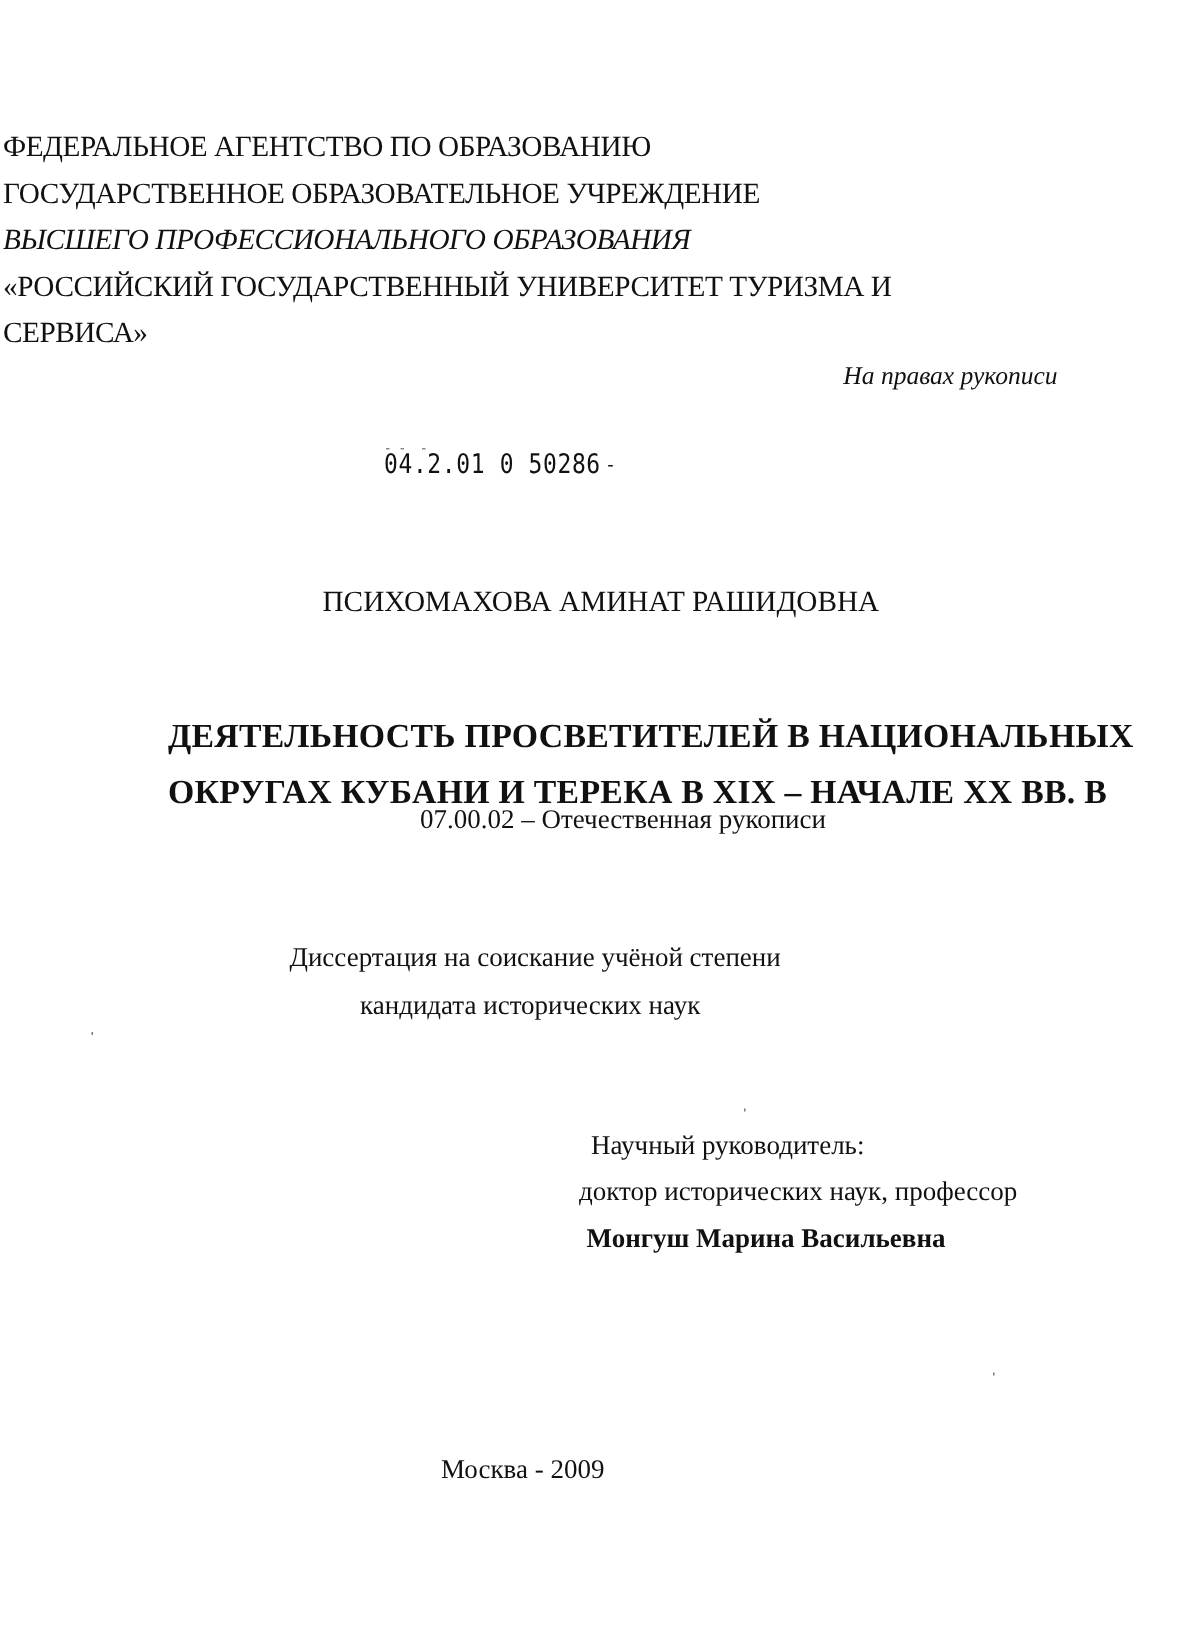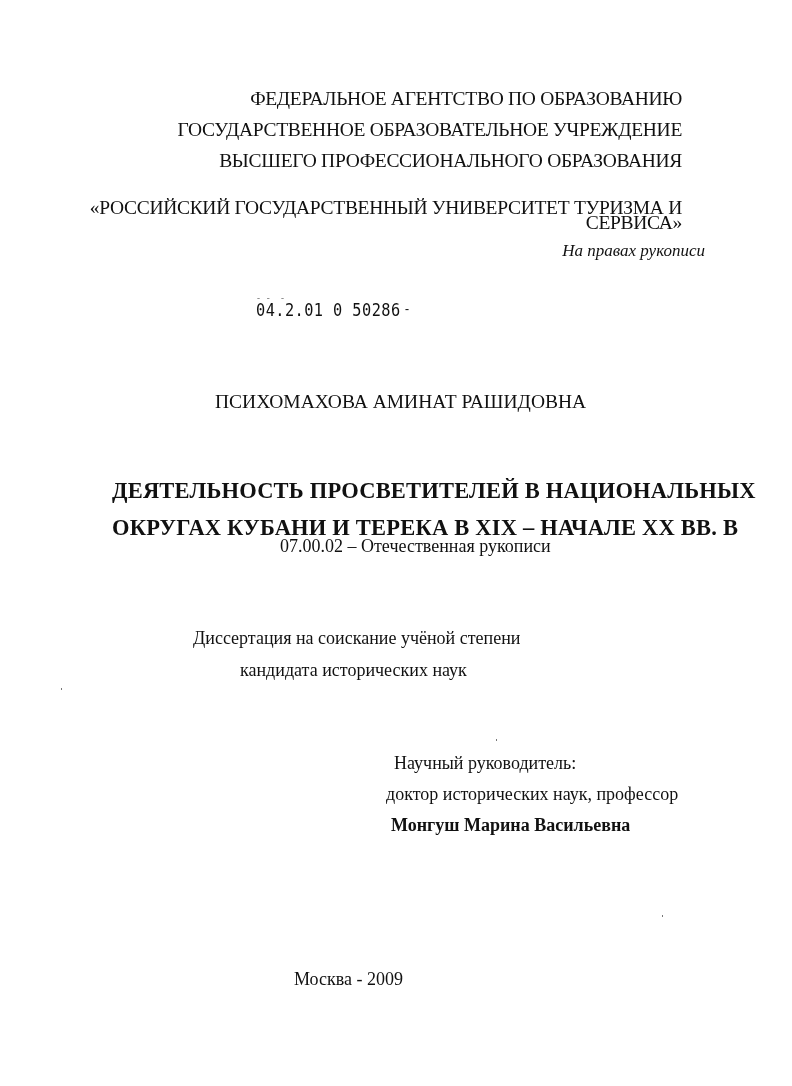--- a/index.html
+++ b/index.html
@@ -1,39 +1,39 @@
 <!DOCTYPE html>
 <html><head>
   <meta charset="utf-8">
   <style>
     html, body { margin: 0; padding: 0; background: #ffffff; }
     body {
       width: 792px; height: 1086px; position: relative; overflow: hidden;
       font-family: "Liberation Serif", "DejaVu Serif", serif; color: #111;
     }
     .abs { position: absolute; white-space: nowrap; }
-    .center { left: 16px; width: 666px; text-align: right; }
+    .center { left: 2px; width: 666px; text-align: left; }
     .org { font-size: 19.5px; line-height: 31px; letter-spacing: -0.3px; }
     .italic { font-style: italic; font-size: 17px; }
     .stamp { font-family: "DejaVu Sans Mono", "Liberation Mono", monospace; font-size: 18px; letter-spacing: 0.5px; transform: scaleX(0.85); transform-origin: left center; }
     .author { font-size: 19.5px; }
     .title { font-weight: bold; font-size: 22.5px; letter-spacing: 0.2px; margin-top: 48px; }
     .body-text { font-size: 18px; }
     .bold { font-weight: bold; }
     .speck { position: absolute; background: #777; width: 1px; height: 2px; }
   </style>
 </head>
 <body>
 
 <div>
 
   <div class="abs center org" style="top:83px;">ФЕДЕРАЛЬНОЕ АГЕНТСТВО ПО ОБРАЗОВАНИЮ</div>
   <div class="abs center org" style="top:114px;">ГОСУДАРСТВЕННОЕ ОБРАЗОВАТЕЛЬНОЕ УЧРЕЖДЕНИЕ</div>
-  <div class="abs center org" style="top:145px;">ВЫСШЕГО ПРОФЕССИОНАЛЬНОГО ОБРАЗОВАНИЯ</div>
-  <div class="abs center org" style="top:176px;margin-top:16px;">«РОССИЙСКИЙ ГОСУДАРСТВЕННЫЙ УНИВЕРСИТЕТ ТУРИЗМА И</div>
+  <div class="abs center org" style="top:145px;font-style:italic;">ВЫСШЕГО ПРОФЕССИОНАЛЬНОГО ОБРАЗОВАНИЯ</div>
+  <div class="abs center org" style="top:176px;">«РОССИЙСКИЙ ГОСУДАРСТВЕННЫЙ УНИВЕРСИТЕТ ТУРИЗМА И</div>
   <div class="abs center org" style="top:207px;">СЕРВИСА»</div>
 
   <div class="abs italic" style="top:241px; right:87px;">На правах рукописи</div>
 
   <div class="abs" style="top:293px; left:257px; font-size:9px; color:#555;">-&nbsp;&nbsp;&nbsp;-&nbsp;&nbsp;&nbsp;&nbsp;&nbsp;-</div>
   <div class="abs stamp" style="top:299px; left:256px;">04.2.01  0 50286</div>
   <div class="abs" style="top:302px; left:405px; font-size:12px; font-weight:bold;">-</div>
 
   <div class="abs author" style="top:363px; left:215px;margin-top:28px;">ПСИХОМАХОВА АМИНАТ РАШИДОВНА</div>
 

